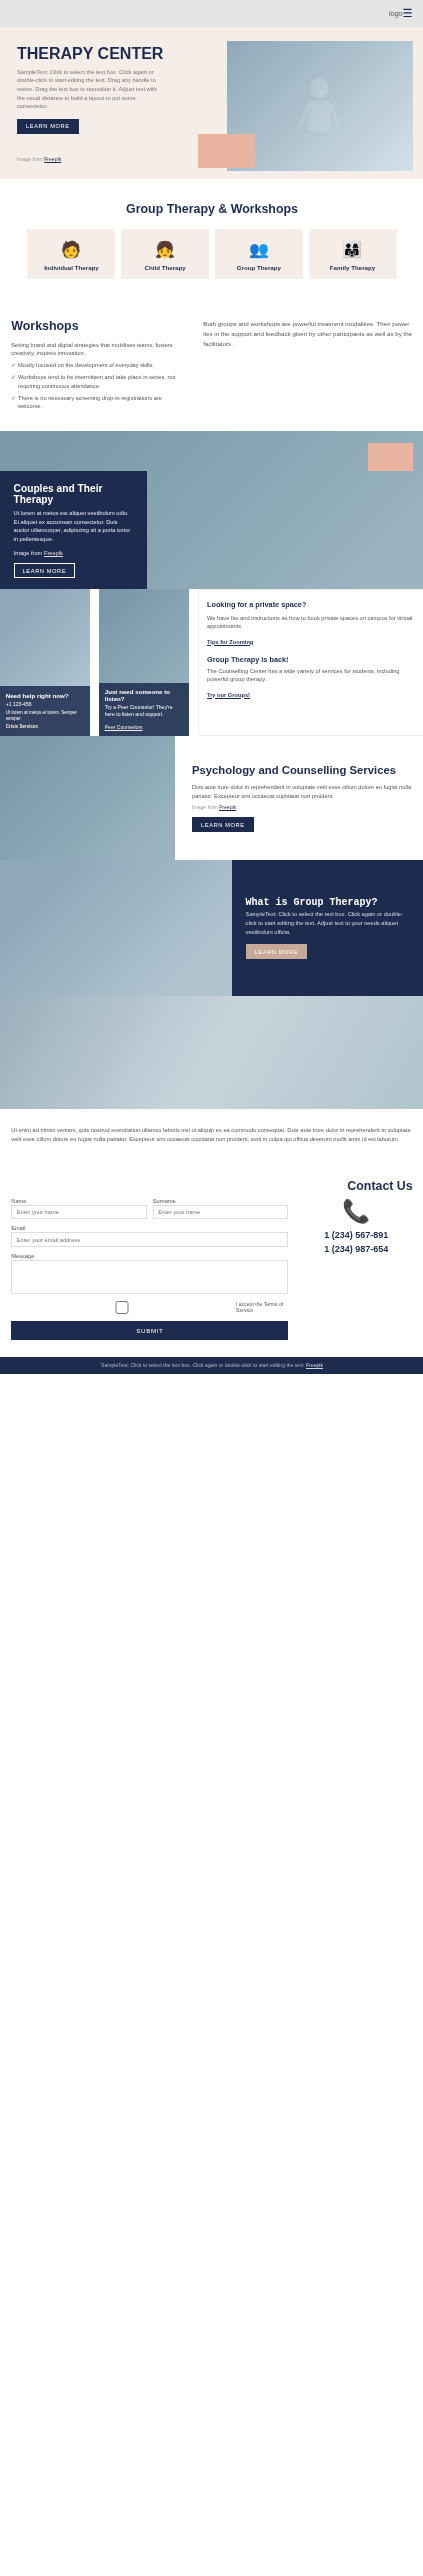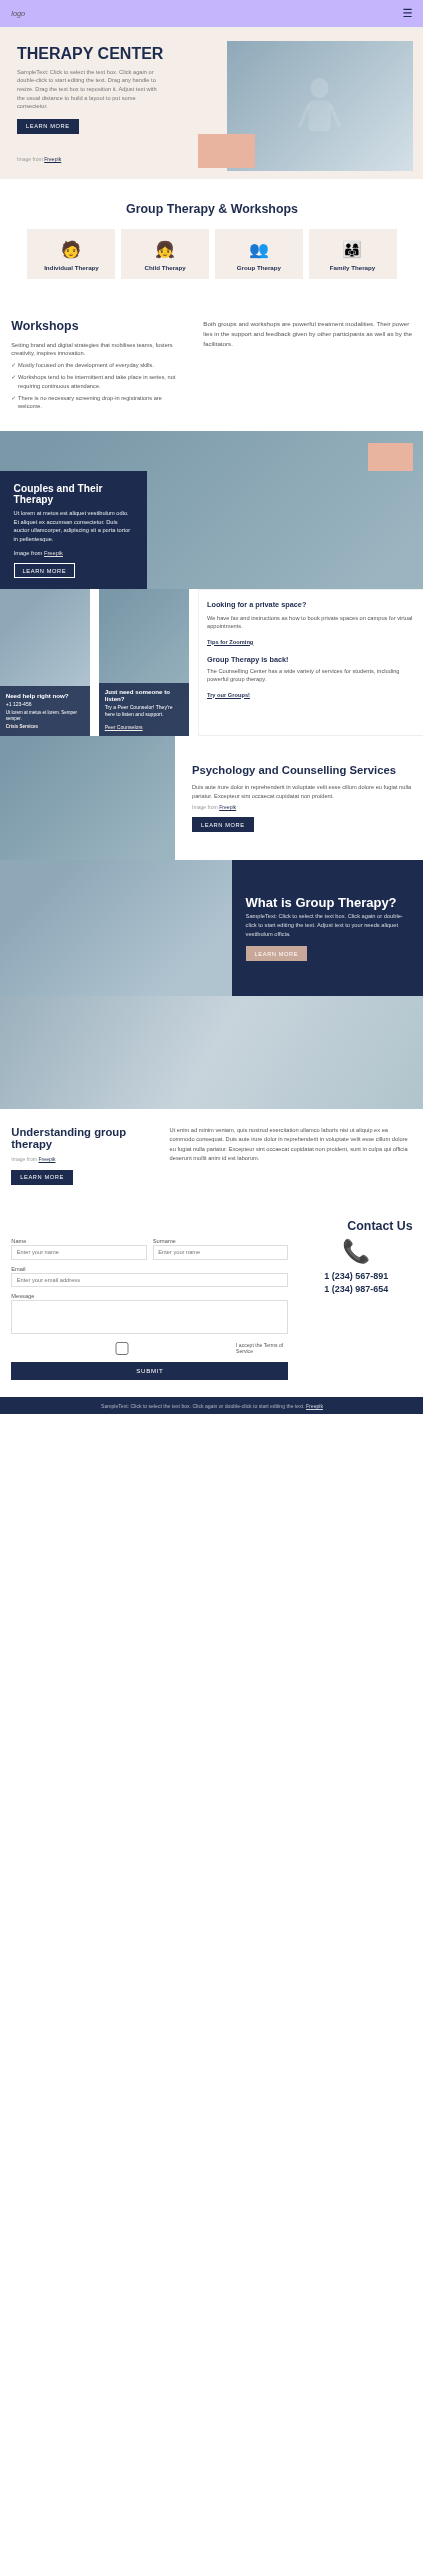--- a/index.html
+++ b/index.html
@@ -1,21 +1,21 @@
 <!DOCTYPE html>
 <html style="font-size:9px"><head>
   <meta charset="utf-8">
   <style>
     * { margin: 0; padding: 0; box-sizing: border-box; }
     body { font-family: Arial, sans-serif; width: 424px; background: #fff; overflow-x: hidden; }
 
     
     nav {
-      display: flex; align-items: center; justify-content: space-between;
-      padding: 6.8px 11.3px; background: #c4b5fd; border-bottom: 0.6px solid #eee;
+      display: flex; align-items: center; justify-content: flex-end;
+      padding: 6.8px 11.3px; background: #e5e5e5; border-bottom: 0.6px solid #eee;
     }
 
     
     .hero {
       position: relative; background: #f5ede8; min-height: 124px;
       display: flex; align-items: center; padding: 17px 11.3px 17px 17px;
       overflow: hidden;
     }
     .hero-text { flex: 0 0 147px; z-index: 2; }
     .hero-title { font-size: 16px; font-weight: 900; color: #1d2b4e; line-height: 1.1; margin-bottom: 5.7px; }
@@ -157,21 +157,21 @@
       position: relative; min-height: 136px;
       background: linear-gradient(120deg, #c8d0d8 0%, #9aaab4 100%);
       display: flex; align-items: center;
     }
     .what-overlay {
       position: absolute; right: 0; top: 0; bottom: 0;
       width: 192px; background: #1d2b4e;
       padding: 17px 13.6px;
       display: flex; flex-direction: column; justify-content: center;
     }
-    .what-overlay h2 { font-size: 13px; font-weight: 800; color: #fff; margin-bottom: 2px; }
+    .what-overlay h2 { font-size: 10px; font-weight: 800; color: #fff; margin-bottom: 2px; font-family: Liberation Mono, monospace; }
     .what-overlay p { font-size: 5.7px; color: rgba(255,255,255,0.8); line-height: 1.5; margin-bottom: 8px; }
     .what-btn {
       background: #c8a898; color: #fff; border: none;
       padding: 4.5px 9px; font-size: 5.7px; cursor: pointer;
       text-transform: uppercase; letter-spacing: 0.6px; align-self: flex-start;
     }
 
     
     .understanding-section {
       display: flex; gap: 11.3px; padding: 17px 11.3px; align-items: flex-start;
@@ -376,28 +376,20 @@
     <p>SampleText: Click to select the text box. Click again or double-click to start editing the text. Adjust text to your needs aliquet vestibulum officia.</p>
     <button class="what-btn">learn more</button>
   </div>
 </section>
 
 <section style="padding:0 0 0 0;">
 
   <div class="photo-row"></div>
 
   <div class="understanding-section">
-    <div class="understanding-left">
-      <h2>Understanding group therapy</h2>
-      <p class="source">
-        <span>Image from</span>
-        <a href="#">Freepik</a>
-      </p>
-      <button class="learn-btn" style="background:#1d2b4e;color:#fff;border:none;padding:4.5px 9px;font-size:5.7px;cursor:pointer;text-transform:uppercase;letter-spacing:0.6px;margin-top:8px;display:block;">learn more</button>
-    </div>
     <div class="understanding-right">
       <p>Ut enim ad minim veniam, quis nostrud exercitation ullamco laboris nisi ut aliquip ex ea commodo consequat. Duis aute irure dolor in reprehenderit in voluptate velit esse cillum dolore eu fugiat nulla pariatur. Excepteur sint occaecat cupidatat non proident, sunt in culpa qui officia deserunt mollit anim id est laborum.</p>
     </div>
   </div>
 </section>
 
 <section class="contact-section">
   <h2>Contact Us</h2>
   <div class="contact-grid">
     <div class="contact-form">

